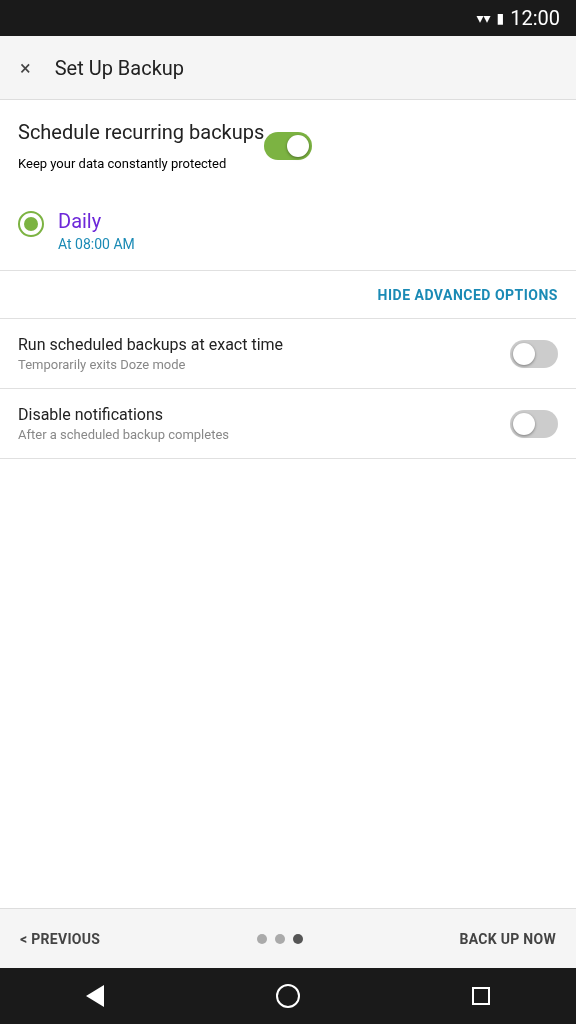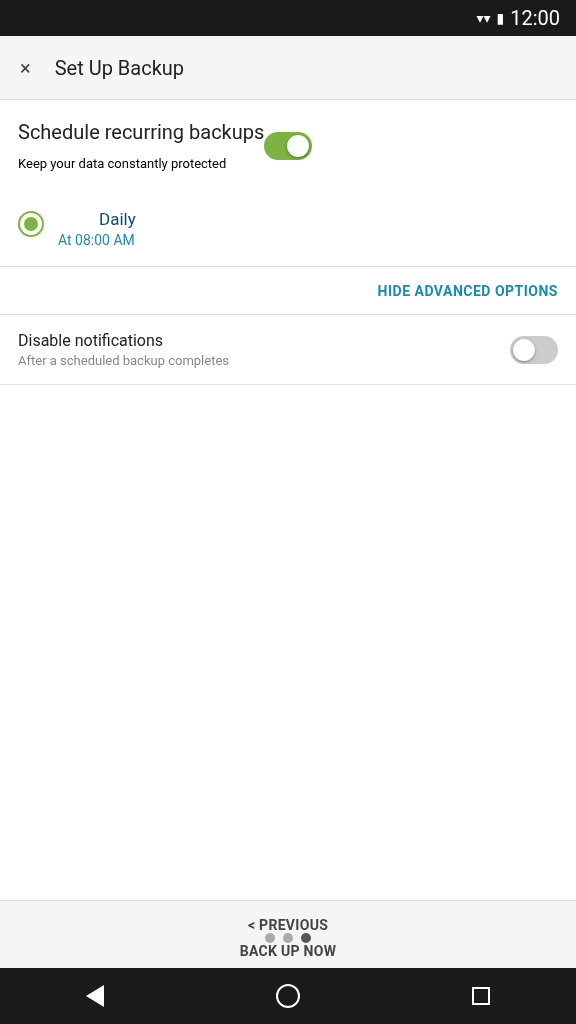--- a/index.html
+++ b/index.html
@@ -150,23 +150,22 @@
     .radio-circle .inner {
       width: 14px;
       height: 14px;
       border-radius: 50%;
       background: #7cb342;
     }
     .radio-label-block {
       margin-left: 14px;
     }
     .radio-label {
-      font-size: 17px;
-      color: #0c4a6e;
-      margin-left: 41px;
+      font-size: 20px;
+      color: #6d28d9;
     }
     .radio-sublabel {
       font-size: 14px;
       color: #1a8ab5;
       margin-top: 3px;
     }
 
     
     .divider {
       height: 1px;
@@ -205,29 +204,28 @@
       font-weight: 400;
     }
     .setting-subtitle {
       font-size: 13px;
       color: #888;
       margin-top: 3px;
     }
 
     
     .bottom-nav {
-      height: 68px;
+      height: 60px;
       background: #f5f5f5;
       border-top: 1px solid #ddd;
       display: flex;
       align-items: center;
       justify-content: space-between;
       padding: 16px 20px;
       flex-shrink: 0;
-      flex-direction: column;
     }
     .nav-prev {
       font-size: 14px;
       font-weight: 700;
       color: #444;
       cursor: pointer;
       letter-spacing: 0.3px;
     }
     .nav-dots {
       display: flex;
@@ -336,20 +334,31 @@
   </div>
 
   <div class="divider"></div>
 
   <div class="advanced-link">
     <span class="advanced-link-text">HIDE ADVANCED OPTIONS</span>
   </div>
 
   <div class="divider"></div>
 
+  <div class="setting-row">
+    <div class="setting-text">
+      <div class="setting-title">Run scheduled backups at exact time</div>
+      <div class="setting-subtitle">Temporarily exits Doze mode</div>
+    </div>
+    <label class="toggle">
+      <div class="toggle-track off">
+        <div class="toggle-thumb"></div>
+      </div>
+    </label>
+  </div>
 
   <div class="setting-row">
     <div class="setting-text">
       <div class="setting-title">Disable notifications</div>
       <div class="setting-subtitle">After a scheduled backup completes</div>
     </div>
     <label class="toggle">
       <div class="toggle-track off">
         <div class="toggle-thumb"></div>
       </div>

